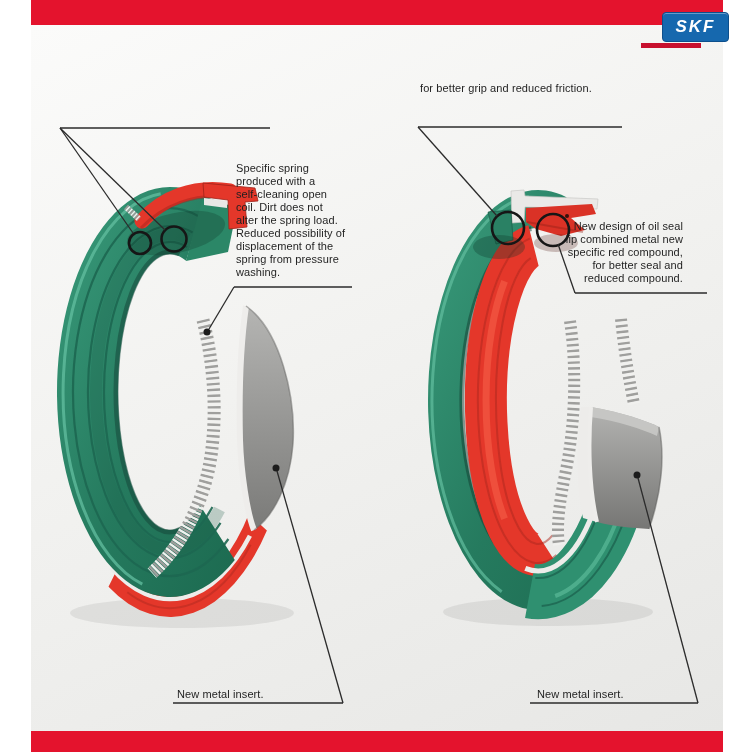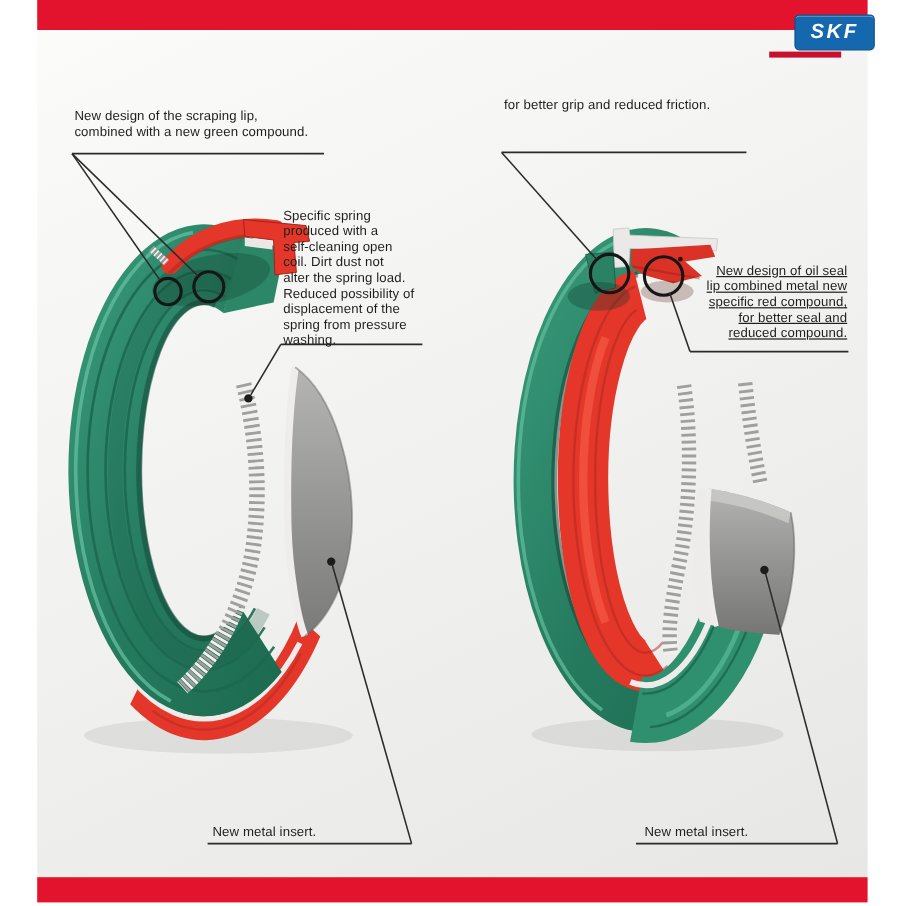--- a/index.html
+++ b/index.html
@@ -12,22 +12,22 @@
   .logo-box{position:absolute;left:638px;top:12px;width:65px;height:28px;background:#1668ae;
             border:1px solid #0d4f8c;border-radius:4px;display:flex;align-items:center;justify-content:center;
             box-shadow:inset 0 1px 0 rgba(255,255,255,.35);margin-left:24px;}
   .logo-text{color:#ffffff;font-weight:bold;font-style:italic;font-size:17px;letter-spacing:2px;}
   .logo-under{position:absolute;left:641px;top:43px;width:60px;height:5px;background:#c8102e;}
   svg.overlay{position:absolute;left:0;top:0;width:755px;height:755px;}
   .ann{position:absolute;font-size:11px;line-height:13px;font-weight:500;color:#1f1f1f;
        letter-spacing:.1px;white-space:nowrap;}
   #ann-scraping{left:62px;top:91px;}
   #ann-dust{left:420px;top:82px;}
-  #ann-spring{left:236px;top:174px;}
-  #ann-oil{left:539px;top:220px;width:167px;text-align:right;text-decoration:underline;}
+  #ann-spring{left:236px;top:162px;}
+  #ann-oil{left:516px;top:220px;width:167px;text-align:right;}
   #ann-metal-left{left:177px;top:688px;}
   #ann-metal-right{left:537px;top:688px;}
 </style>
 </head>
 <body>
 
 <div class="page">
 
   <div class="canvas"></div>
   <div class="topbar"></div>
@@ -170,34 +170,30 @@
       <line x1="173" y1="703" x2="343" y2="703"></line>
       <line x1="343" y1="703" x2="277" y2="471"></line>
       <circle cx="276" cy="468" r="3.5" fill="#1c1c1c" stroke="none"></circle>
 
       <line x1="530" y1="703" x2="698" y2="703"></line>
       <line x1="698" y1="703" x2="638" y2="478"></line>
       <circle cx="637" cy="475" r="3.5" fill="#1c1c1c" stroke="none"></circle>
     </g>
   </svg>
 
-  <div class="ann" id="ann-scraping">
-    <div>New design of the scraping lip,</div>
-    <div>combined with a new green compound.</div>
-  </div>
 
   <div class="ann" id="ann-dust">
     <div>for better grip and reduced friction.</div>
   </div>
 
   <div class="ann" id="ann-spring">
     <div>Specific spring</div>
     <div>produced with a</div>
     <div>self-cleaning open</div>
-    <div>coil. Dirt dust not</div>
+    <div>coil. Dirt does not</div>
     <div>alter the spring load.</div>
     <div>Reduced possibility of</div>
     <div>displacement of the</div>
     <div>spring from pressure</div>
     <div>washing.</div>
   </div>
 
   <div class="ann" id="ann-oil">
     <div>New design of oil seal</div>
     <div>lip combined metal new</div>

